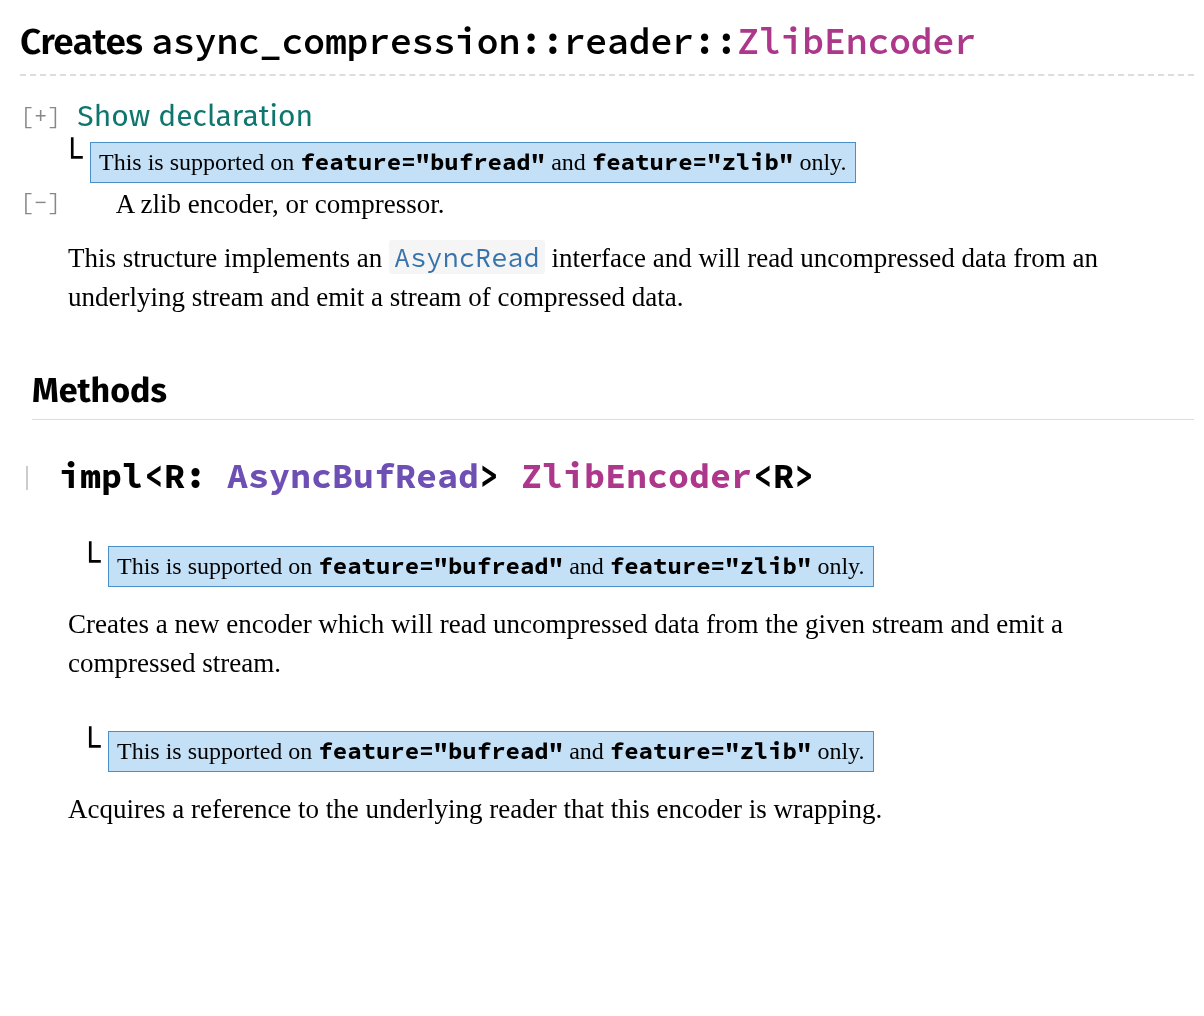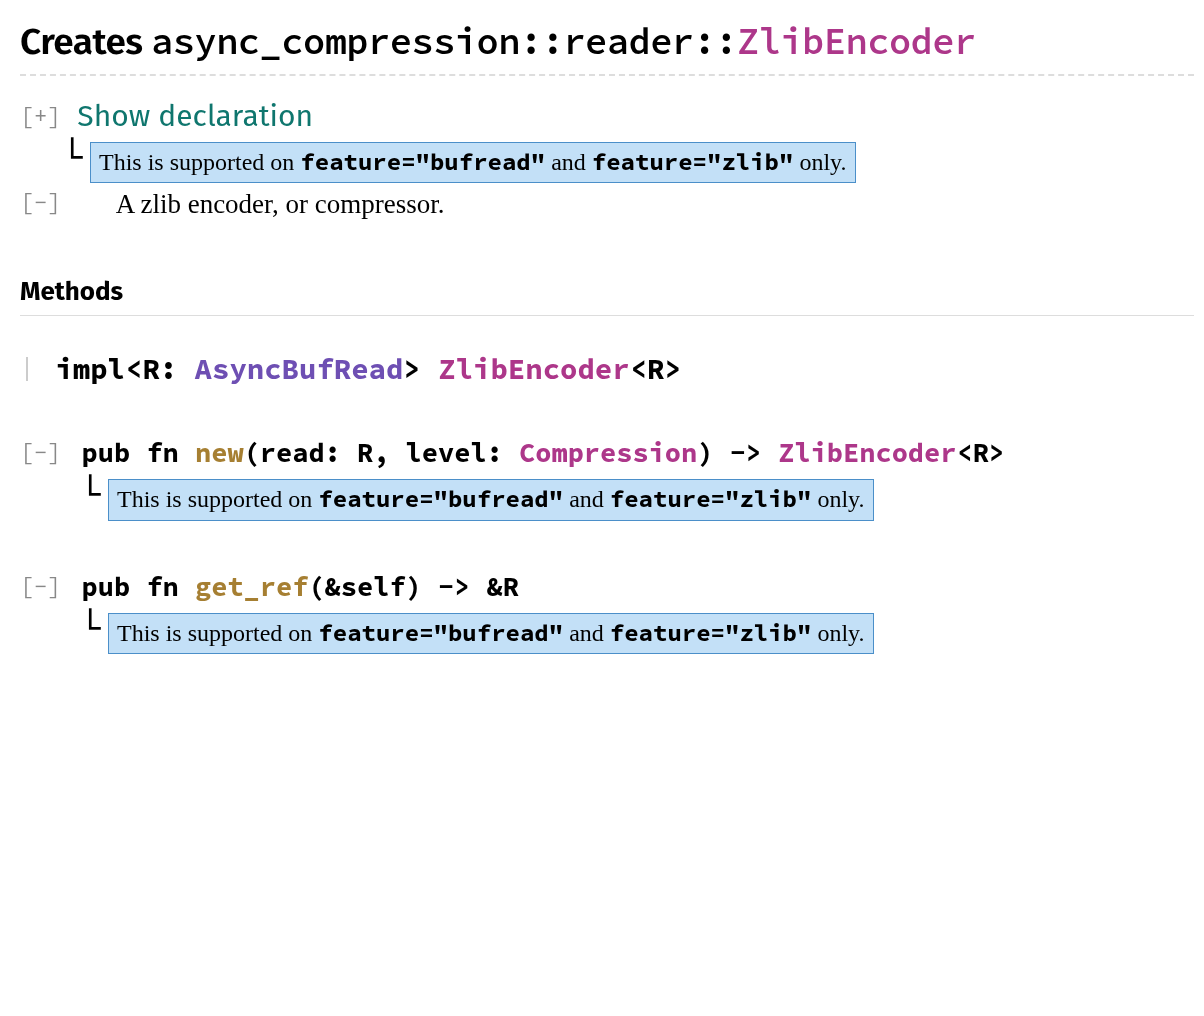--- a/index.html
+++ b/index.html
@@ -71,29 +71,29 @@
   }
   .docblock p { margin: 14px 0 0 0; }
   .docblock code.link {
     font-family: "Source Code Pro", Menlo, Consolas, monospace;
     background: #f5f5f5;
     border-radius: 3px;
     padding: 0 5px;
     color: #3873ad;
   }
   h2.section {
-    font-size: 26px;
+    font-size: 34px;
     font-weight: 700;
-    margin: 52px 0 10px 0;
+    margin: 52px 0 10px 12px;
     border-bottom: 1px solid #ddd;
     padding-bottom: 8px;
   }
   .impl-line {
     margin: 34px 0 0 6px;
-    font-size: 29px;
+    font-size: 35px;
     font-weight: 700;
     white-space: nowrap;
   }
   .impl-line .left-bar {
     display: inline-block;
     width: 2px;
     height: 24px;
     background: #ccc;
     vertical-align: -2px;
     margin-right: 10px;
@@ -133,46 +133,49 @@
 <div class="feature-row">
   <span class="corner">└</span>
   <span class="stab">
     <span>This is supported on </span><span class="code">feature="bufread"</span><span class="bold"> and </span><span class="code">feature="zlib"</span><span> only.</span>
   </span>
 </div>
 
 <div class="summary-row">
   <span class="toggle"><span class="inner">[−]</span></span>
   <span class="docblock first">A zlib encoder, or compressor.</span>
+  <div class="docblock">
+    <p>
+      <span>This structure implements an </span><code class="link">AsyncRead</code><span> interface and will read uncompressed data from an underlying stream and emit a stream of compressed data.</span>
+    </p>
+  </div>
 </div>
 
 <h2 class="section">Methods</h2>
 
 <div class="impl-line mono">
   <span class="left-bar"></span>
   <span>impl&lt;R: </span><span class="trait">AsyncBufRead</span><span>&gt; </span><span class="struct">ZlibEncoder</span><span>&lt;R&gt;</span>
 </div>
 
 <div class="method">
-  <div class="method-sig mono">
-    <span class="toggle"><span class="inner">[−]</span></span>
-    <span class="kw">pub fn </span><span class="fnname">new</span><span>(read: R, level: </span><span class="struct">Compression</span><span>) -&gt; </span><span class="struct">ZlibEncoder</span><span>&lt;R&gt;</span>
-  </div>
   <div class="feature-row">
     <span class="corner">└</span>
     <span class="stab">
       <span>This is supported on </span><span class="code">feature="bufread"</span><span class="bold"> and </span><span class="code">feature="zlib"</span><span> only.</span>
     </span>
   </div>
+  <div class="docblock">
+    <p>Creates a new encoder which will read uncompressed data from the given stream and emit a compressed stream.</p>
+  </div>
 </div>
 
 <div class="method">
-  <div class="method-sig mono">
-    <span class="toggle"><span class="inner">[−]</span></span>
-    <span class="kw">pub fn </span><span class="fnname">get_ref</span><span>(&amp;self) -&gt; &amp;R</span>
-  </div>
   <div class="feature-row">
     <span class="corner">└</span>
     <span class="stab">
       <span>This is supported on </span><span class="code">feature="bufread"</span><span class="bold"> and </span><span class="code">feature="zlib"</span><span> only.</span>
     </span>
   </div>
+  <div class="docblock">
+    <p>Acquires a reference to the underlying reader that this encoder is wrapping.</p>
+  </div>
 </div>
 
 </body></html>

